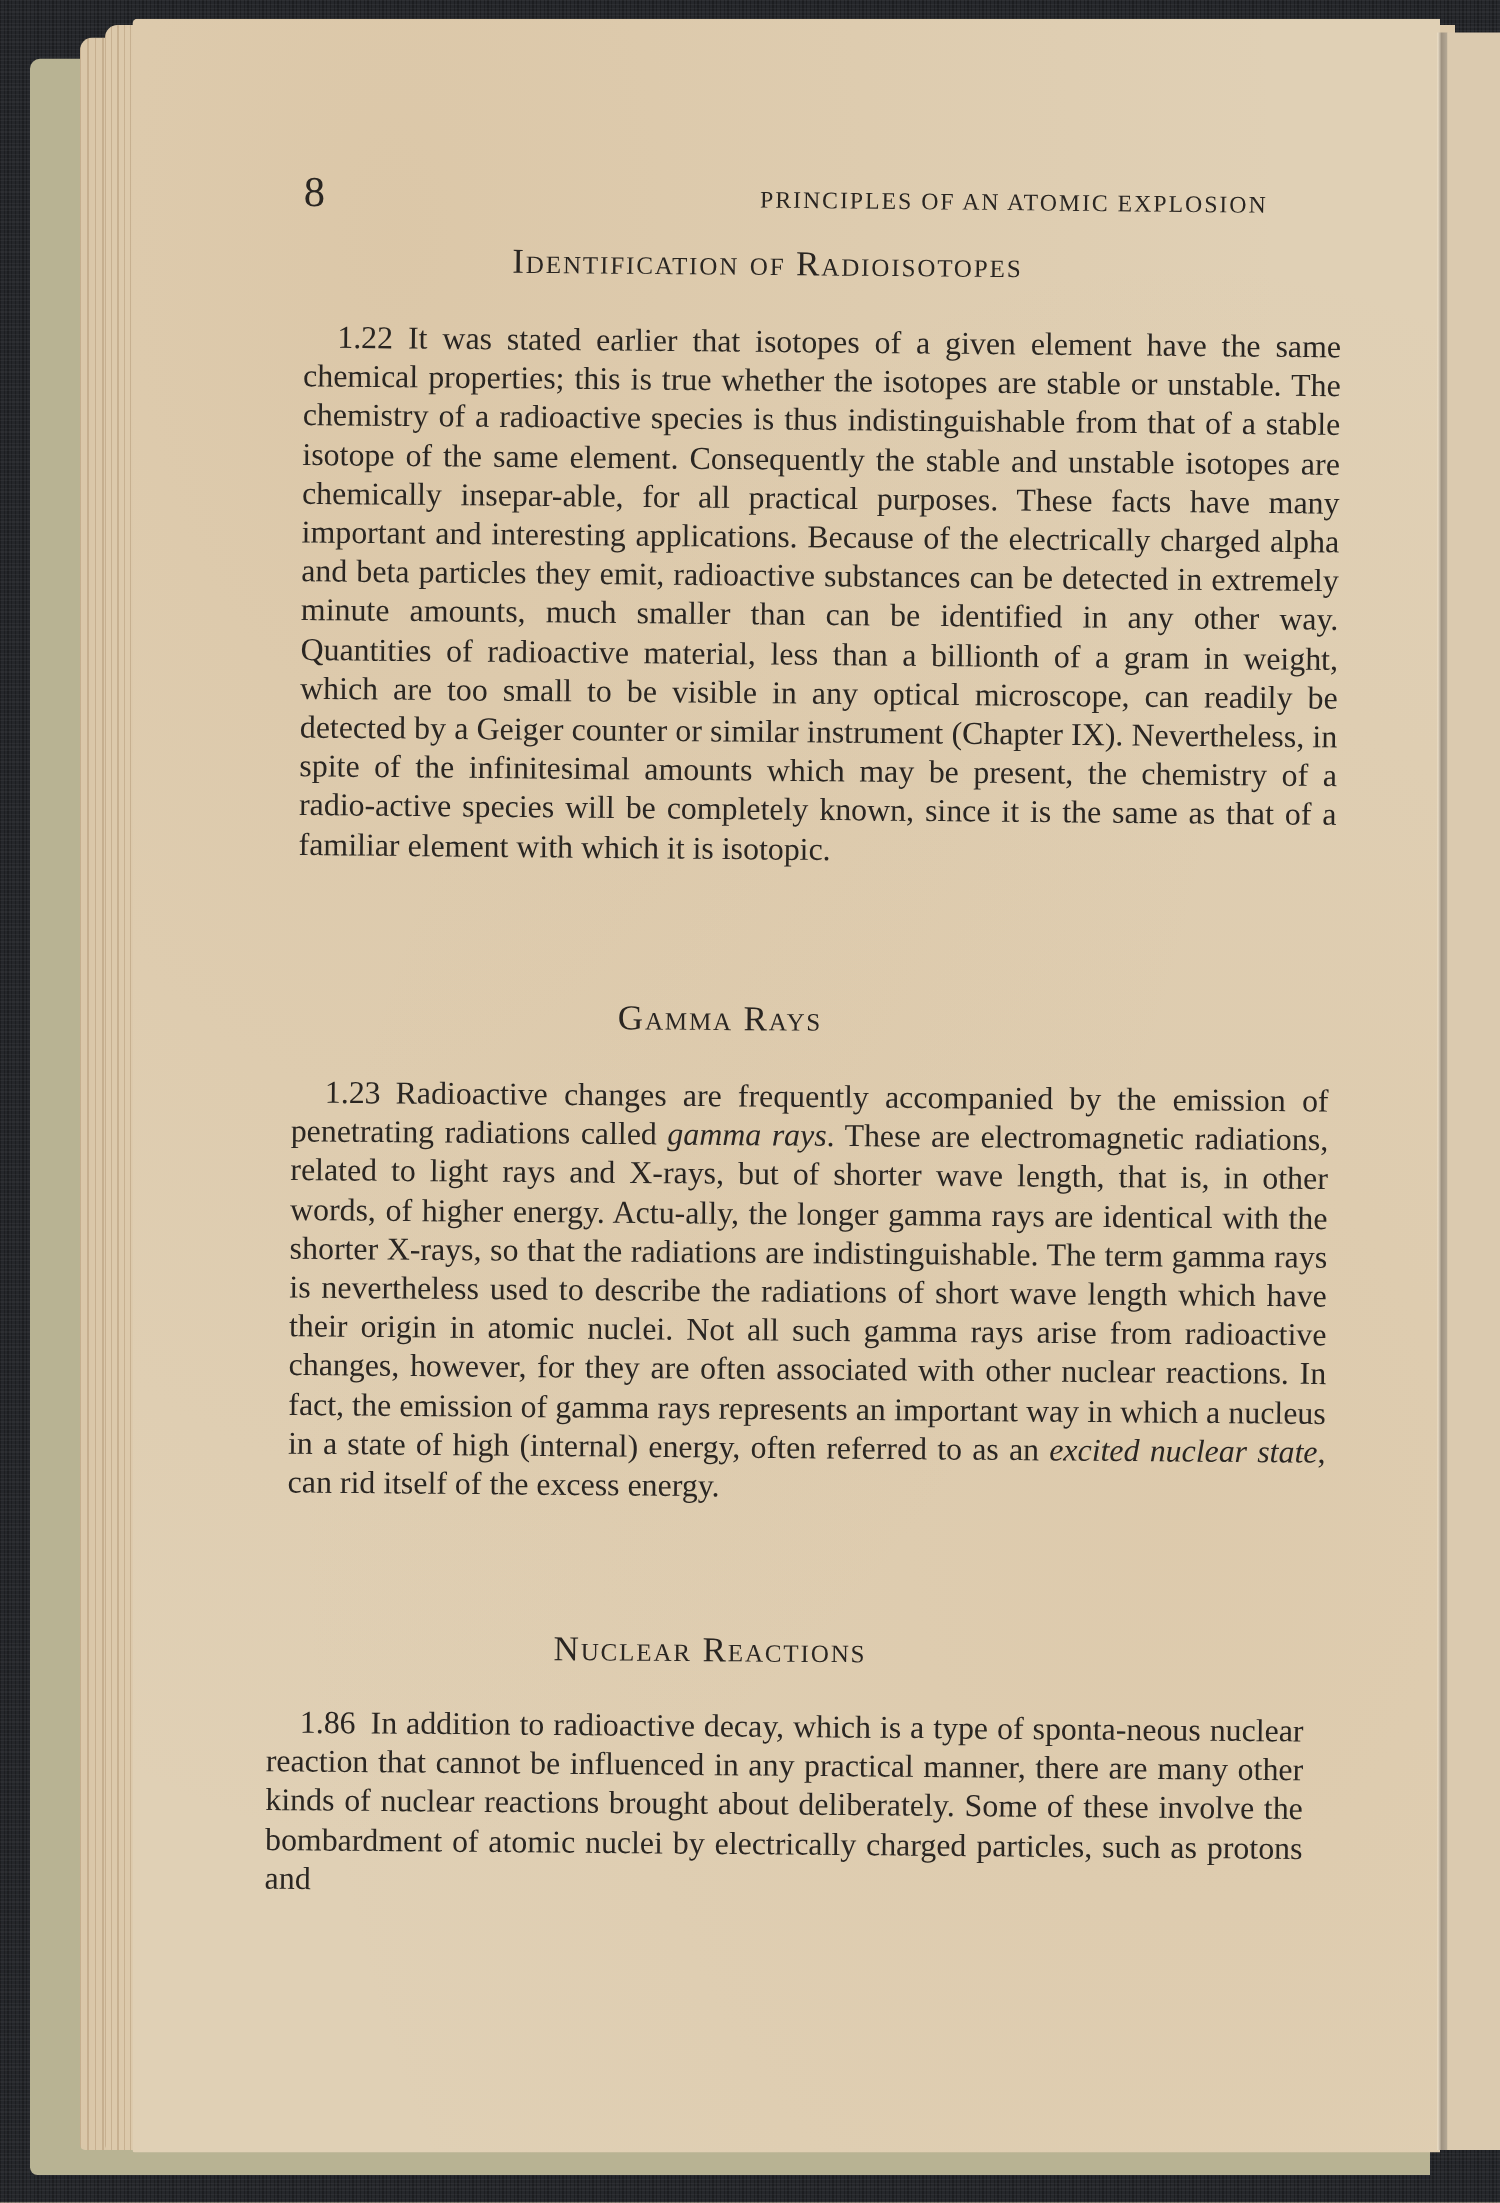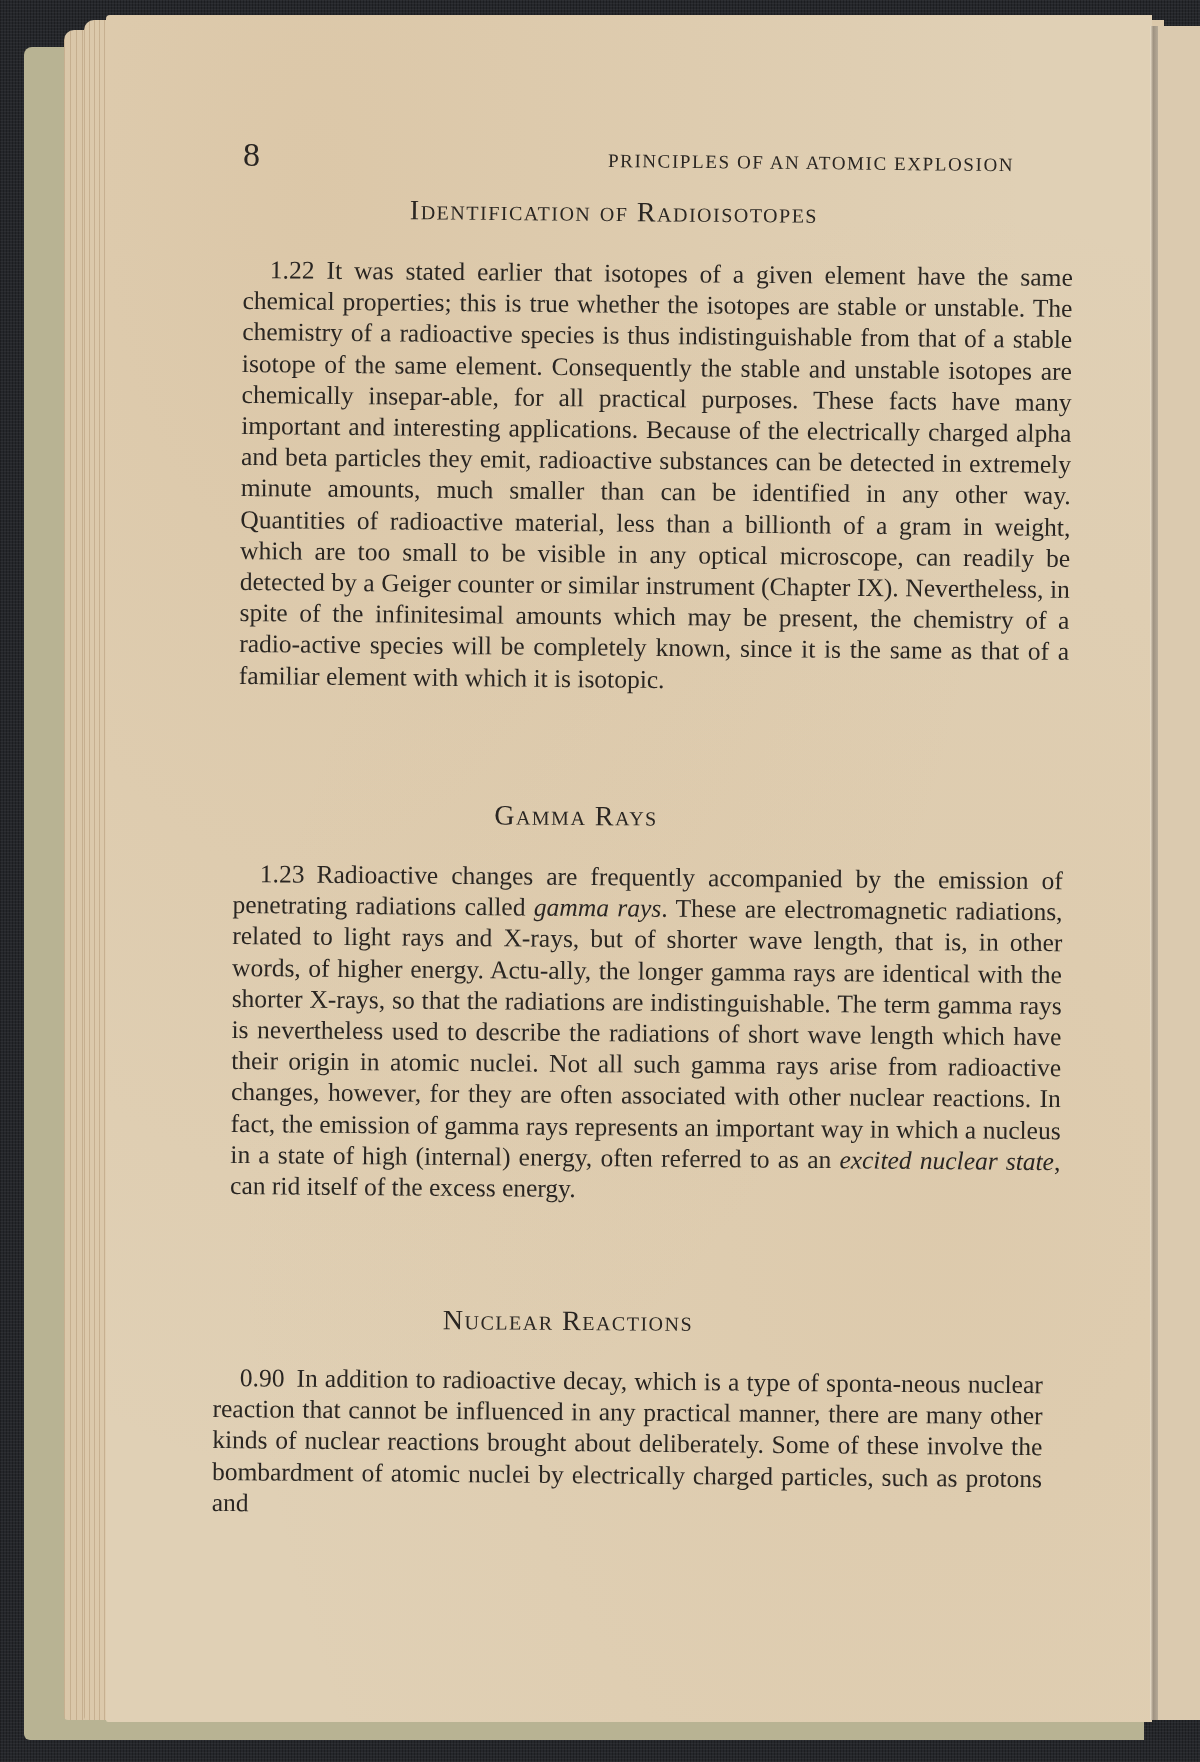--- a/index.html
+++ b/index.html
@@ -82,14 +82,14 @@
   <span class="num">1.22</span><span>It was stated earlier that isotopes of a given element have the same chemical properties; this is true whether the isotopes are stable or unstable. The chemistry of a radioactive species is thus indistinguishable from that of a stable isotope of the same element. Consequently the stable and unstable isotopes are chemically insepar-able, for all practical purposes. These facts have many important and interesting applications. Because of the electrically charged alpha and beta particles they emit, radioactive substances can be detected in extremely minute amounts, much smaller than can be identified in any other way. Quantities of radioactive material, less than a billionth of a gram in weight, which are too small to be visible in any optical microscope, can readily be detected by a Geiger counter or similar instrument (Chapter IX). Nevertheless, in spite of the infinitesimal amounts which may be present, the chemistry of a radio-active species will be completely known, since it is the same as that of a familiar element with which it is isotopic.</span>
 </div>
 
 <div class="text heading" style="left:226px; top:800px; transform:rotate(0.4deg);">Gamma Rays</div>
 <div class="text para" style="left:233px; top:858px; transform:rotate(0.5deg);">
   <span class="num">1.23</span><span>Radioactive changes are frequently accompanied by the emission of penetrating radiations called </span><em>gamma rays</em><span>. These are electromagnetic radiations, related to light rays and X-rays, but of shorter wave length, that is, in other words, of higher energy. Actu-ally, the longer gamma rays are identical with the shorter X-rays, so that the radiations are indistinguishable. The term gamma rays is nevertheless used to describe the radiations of short wave length which have their origin in atomic nuclei. Not all such gamma rays arise from radioactive changes, however, for they are often associated with other nuclear reactions. In fact, the emission of gamma rays represents an important way in which a nucleus in a state of high (internal) energy, often referred to as an </span><em>excited nuclear state</em><span>, can rid itself of the excess energy.</span>
 </div>
 
 <div class="text heading" style="left:218px; top:1305px; transform:rotate(0.4deg);">Nuclear Reactions</div>
 <div class="text para" style="left:213px; top:1362px; transform:rotate(0.5deg);">
-  <span class="num">0.90</span><span>In addition to radioactive decay, which is a type of sponta-neous nuclear reaction that cannot be influenced in any practical manner, there are many other kinds of nuclear reactions brought about deliberately. Some of these involve the bombardment of atomic nuclei by electrically charged particles, such as protons and</span>
+  <span class="num">1.86</span><span>In addition to radioactive decay, which is a type of sponta-neous nuclear reaction that cannot be influenced in any practical manner, there are many other kinds of nuclear reactions brought about deliberately. Some of these involve the bombardment of atomic nuclei by electrically charged particles, such as protons and</span>
 </div>
 
 </body></html>

